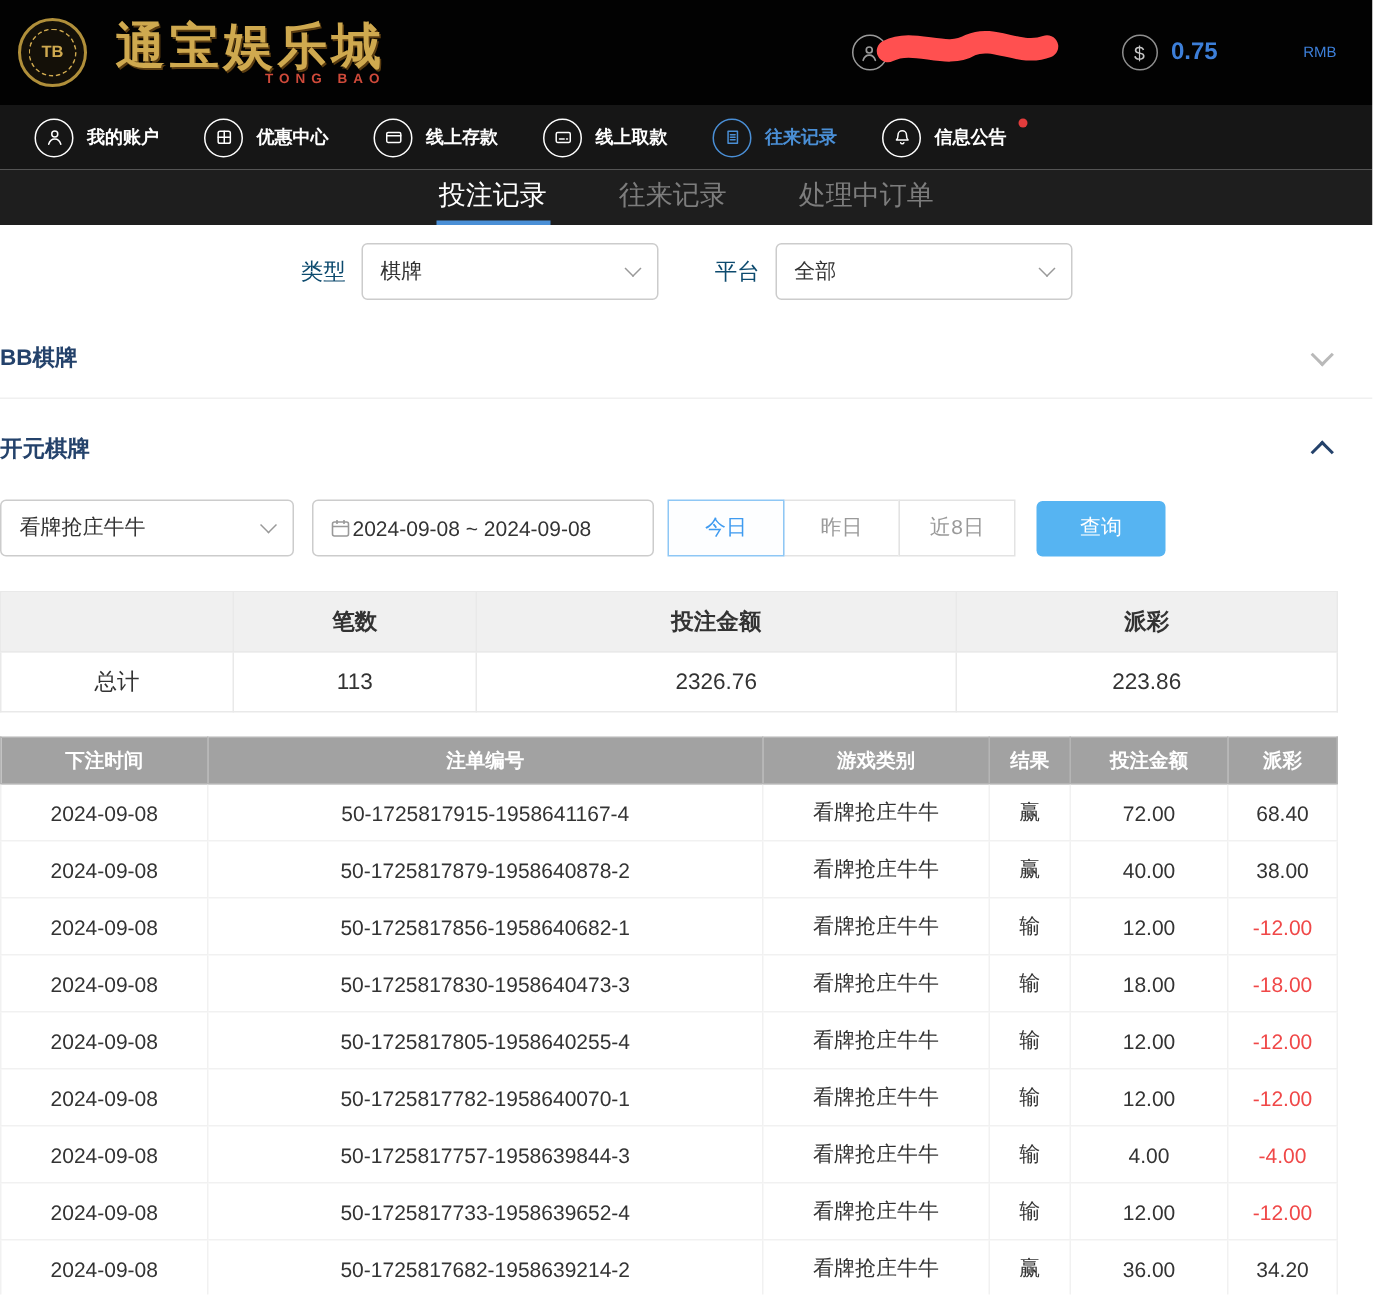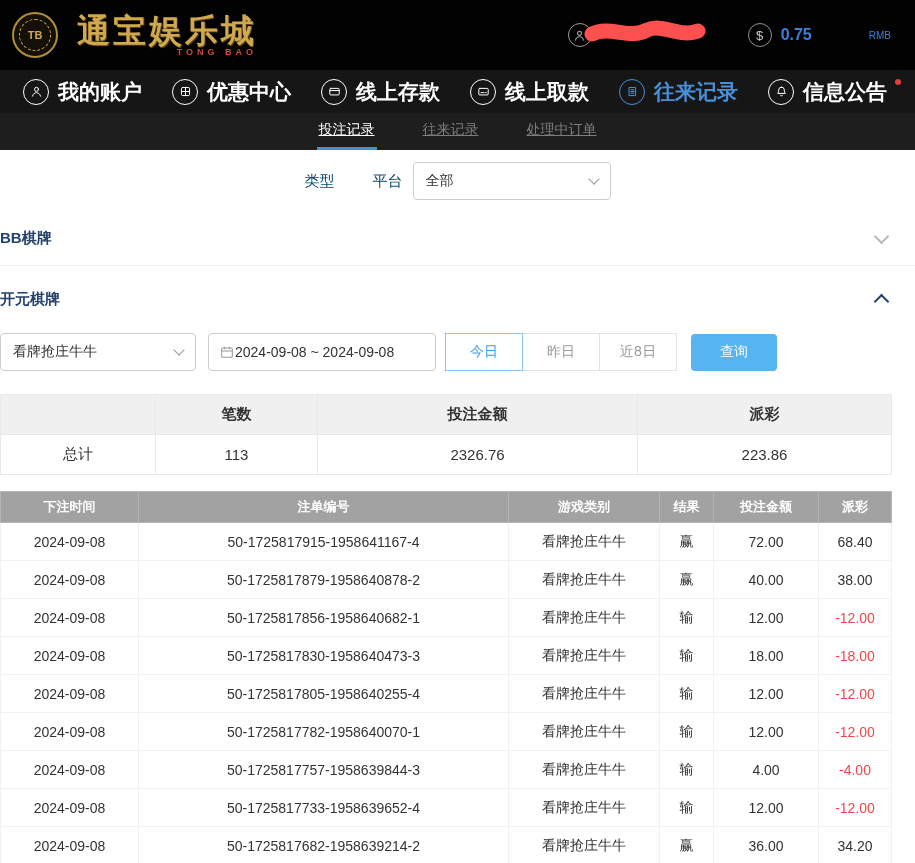--- a/index.html
+++ b/index.html
@@ -27,32 +27,32 @@
 
   .balance { margin-left:42px; display:flex; align-items:center; gap:9px; }
   .dollar { width:24px; height:24px; border-radius:50%; border:1.5px solid #8f8f8f; color:#c7c7c7;
     font-size:13px; display:flex; align-items:center; justify-content:center; }
   .amount { color:#3d7fd9; font-weight:bold; font-size:16px; }
   .currency { color:#3d7fd9; font-size:10px; font-weight:normal;padding-left:48px; }
 
   
   .mainnav { height:43px; background:#161616; display:flex; align-items:center; padding:0 8px; }
   .nav-item { display:flex; align-items:center; gap:9px; padding:0 15px; height:100%;
-    color:#fff; font-size:21px; font-weight:bold; cursor:pointer; position:relative; }
+    color:#fff; font-size:12px; font-weight:bold; cursor:pointer; position:relative; }
   .nav-icon { width:26px; height:26px; border-radius:50%; border:1.5px solid currentColor;
     display:flex; align-items:center; justify-content:center; flex:0 0 auto; }
   .nav-icon svg { width:15px; height:15px; stroke:currentColor; fill:none; stroke-width:1.6;
     stroke-linecap:round; stroke-linejoin:round; }
   .nav-item.active { color:#4a8fd6; }
   .red-dot { position:absolute; top:9px; right:1px; width:6px; height:6px; background:#e23c3c; border-radius:50%; }
 
   
   .subnav { height:37px; background:#1e1e1e; display:flex; justify-content:center; gap:44px; }
-  .tab { display:flex; align-items:center; color:#7d7d7d; font-size:14px; padding:0 2px;
-    border-bottom:3px solid transparent; cursor:pointer;text-decoration:underline; }
+  .tab { display:flex; align-items:center; color:#7d7d7d; font-size:18px; padding:0 2px;
+    border-bottom:3px solid transparent; cursor:pointer; }
   .tab.active { color:#fff; border-bottom-color:#4a8fd6; }
 
   
   .filter-row { height:62px; display:flex; align-items:center; justify-content:center; }
   .fgroup { display:flex; align-items:center; gap:10px; }
   .fgroup + .fgroup { margin-left:38px; }
   .flabel { font-size:15px; color:#0c4a6e; }
   .dropdown { width:198px; height:38px; border:1px solid #ccc; border-radius:4px; background:#fff;
     display:flex; align-items:center; justify-content:space-between; padding:0 12px;
     font-size:14px; color:#333; cursor:pointer; }
@@ -190,20 +190,24 @@
 
 <div class="subnav">
   <div class="tab active">投注记录</div>
   <div class="tab">往来记录</div>
   <div class="tab">处理中订单</div>
 </div>
 
 <div class="filter-row">
   <div class="fgroup">
     <span class="flabel">类型</span>
+    <div class="dropdown">
+      <span>棋牌</span>
+      <span class="chev"></span>
+    </div>
   </div>
   <div class="fgroup">
     <span class="flabel">平台</span>
     <div class="dropdown">
       <span>全部</span>
       <span class="chev"></span>
     </div>
   </div>
 </div>
 

